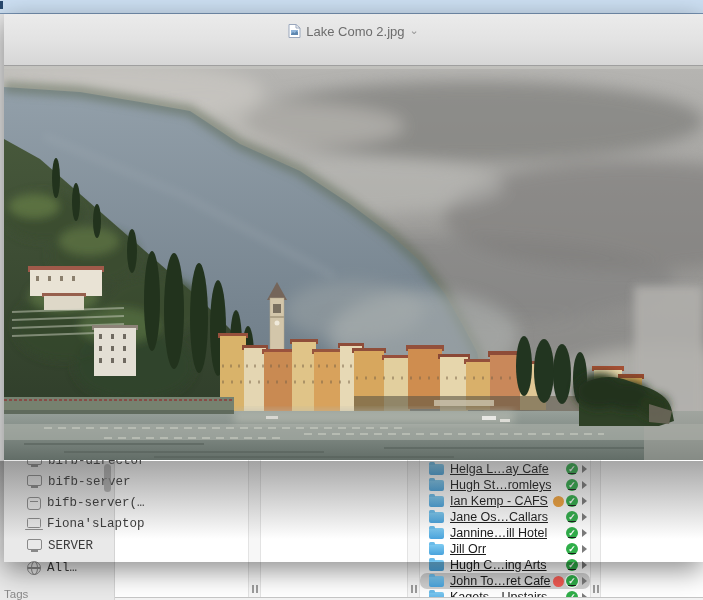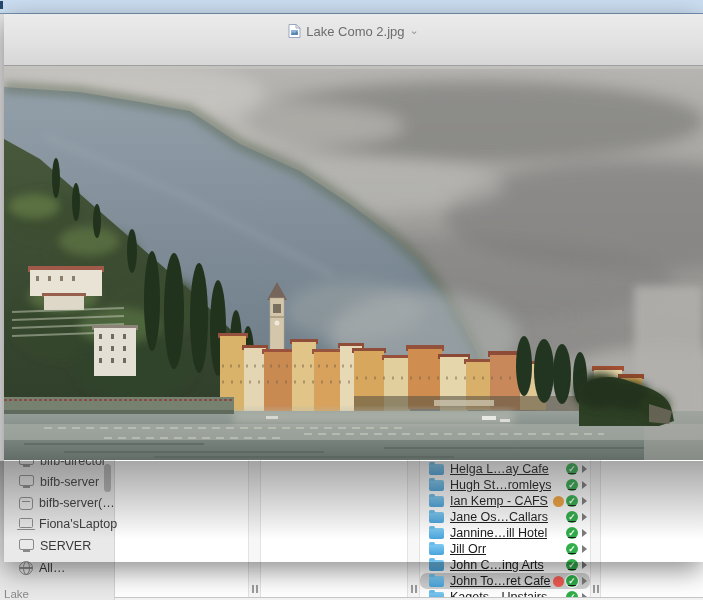--- a/index.html
+++ b/index.html
@@ -20,21 +20,21 @@
     border-left:1px solid #e3e3e3;border-right:1px solid #e3e3e3;}
   .t1{left:248px;width:11px;} .t2{left:407px;width:11px;} .t3{left:590px;width:9px;}
   .handle{position:absolute;bottom:4px;left:50%;transform:translateX(-50%);
     display:flex;gap:2px;}
   .handle i{display:block;width:2px;height:8px;background:#9c9c9c;}
   .status-bar{position:absolute;left:115px;top:597px;width:588px;height:3px;
     background:#f3f3f3;border-top:1px solid #c6c6c6;}
 
   
   .sidebar-item{position:absolute;left:0;width:114px;height:21px;display:flex;
-    align-items:center;padding-left:19px;box-sizing:border-box;}
+    align-items:center;padding-left:27px;box-sizing:border-box;font-family:Liberation Mono, monospace;}
   .sb-icon{width:16px;height:15px;display:flex;align-items:center;justify-content:center;flex:none;}
   .sb-label{margin-left:6px;font-size:12.5px;color:#3a3a3a;white-space:nowrap;}
   .ic-display-icon{width:13px;height:9px;border:1.4px solid #898989;border-radius:2px;
     position:relative;margin-top:-2px;}
   .ic-display-icon::after{content:"";position:absolute;left:3px;right:3px;bottom:-3px;
     height:2px;background:#898989;}
   .ic-laptop-icon{width:12px;height:8px;border:1.4px solid #8a8a8a;border-radius:1.5px;
     position:relative;margin-top:-3px;}
   .ic-laptop-icon::after{content:"";position:absolute;left:-3px;right:-3px;bottom:-3.5px;
     height:1.6px;background:#8a8a8a;border-radius:1px;}
@@ -135,21 +135,21 @@
       <div class="sidebar-item" style="top: 535.2px;">
     <span class="sb-icon ic-display-icon"></span>
     <span class="sb-label">SERVER</span>
   </div>
       <div class="sidebar-item" style="top: 557px;">
     <span class="sb-icon ic-globe-icon"></span>
     <span class="sb-label">All…</span>
   </div>
     </div>
   <div class="sb-scrollthumb"></div>
-  <div class="tags-label">Lake</div>
+  <div class="tags-label">Tags</div>
 
   <div class="file-list">
       <div class="file-row">
     <span class="folder"></span>
     <span class="f-label">Helga L…ay Cafe</span>
     <span class="badges">
           <span class="b b-synced">✓</span>
         </span>
     <span class="arrow"></span>
   </div>
@@ -189,21 +189,21 @@
       <div class="file-row">
     <span class="folder"></span>
     <span class="f-label">Jill Orr</span>
     <span class="badges">
           <span class="b b-synced">✓</span>
         </span>
     <span class="arrow"></span>
   </div>
       <div class="file-row">
     <span class="folder"></span>
-    <span class="f-label">John C…ing Arts</span>
+    <span class="f-label">Hugh C…ing Arts</span>
     <span class="badges">
           <span class="b b-synced">✓</span>
         </span>
     <span class="arrow"></span>
   </div>
       <div class="file-row selected">
     <span class="folder"></span>
     <span class="f-label">John To…ret Cafe</span>
     <span class="badges">
           <span class="b b-error"></span>

